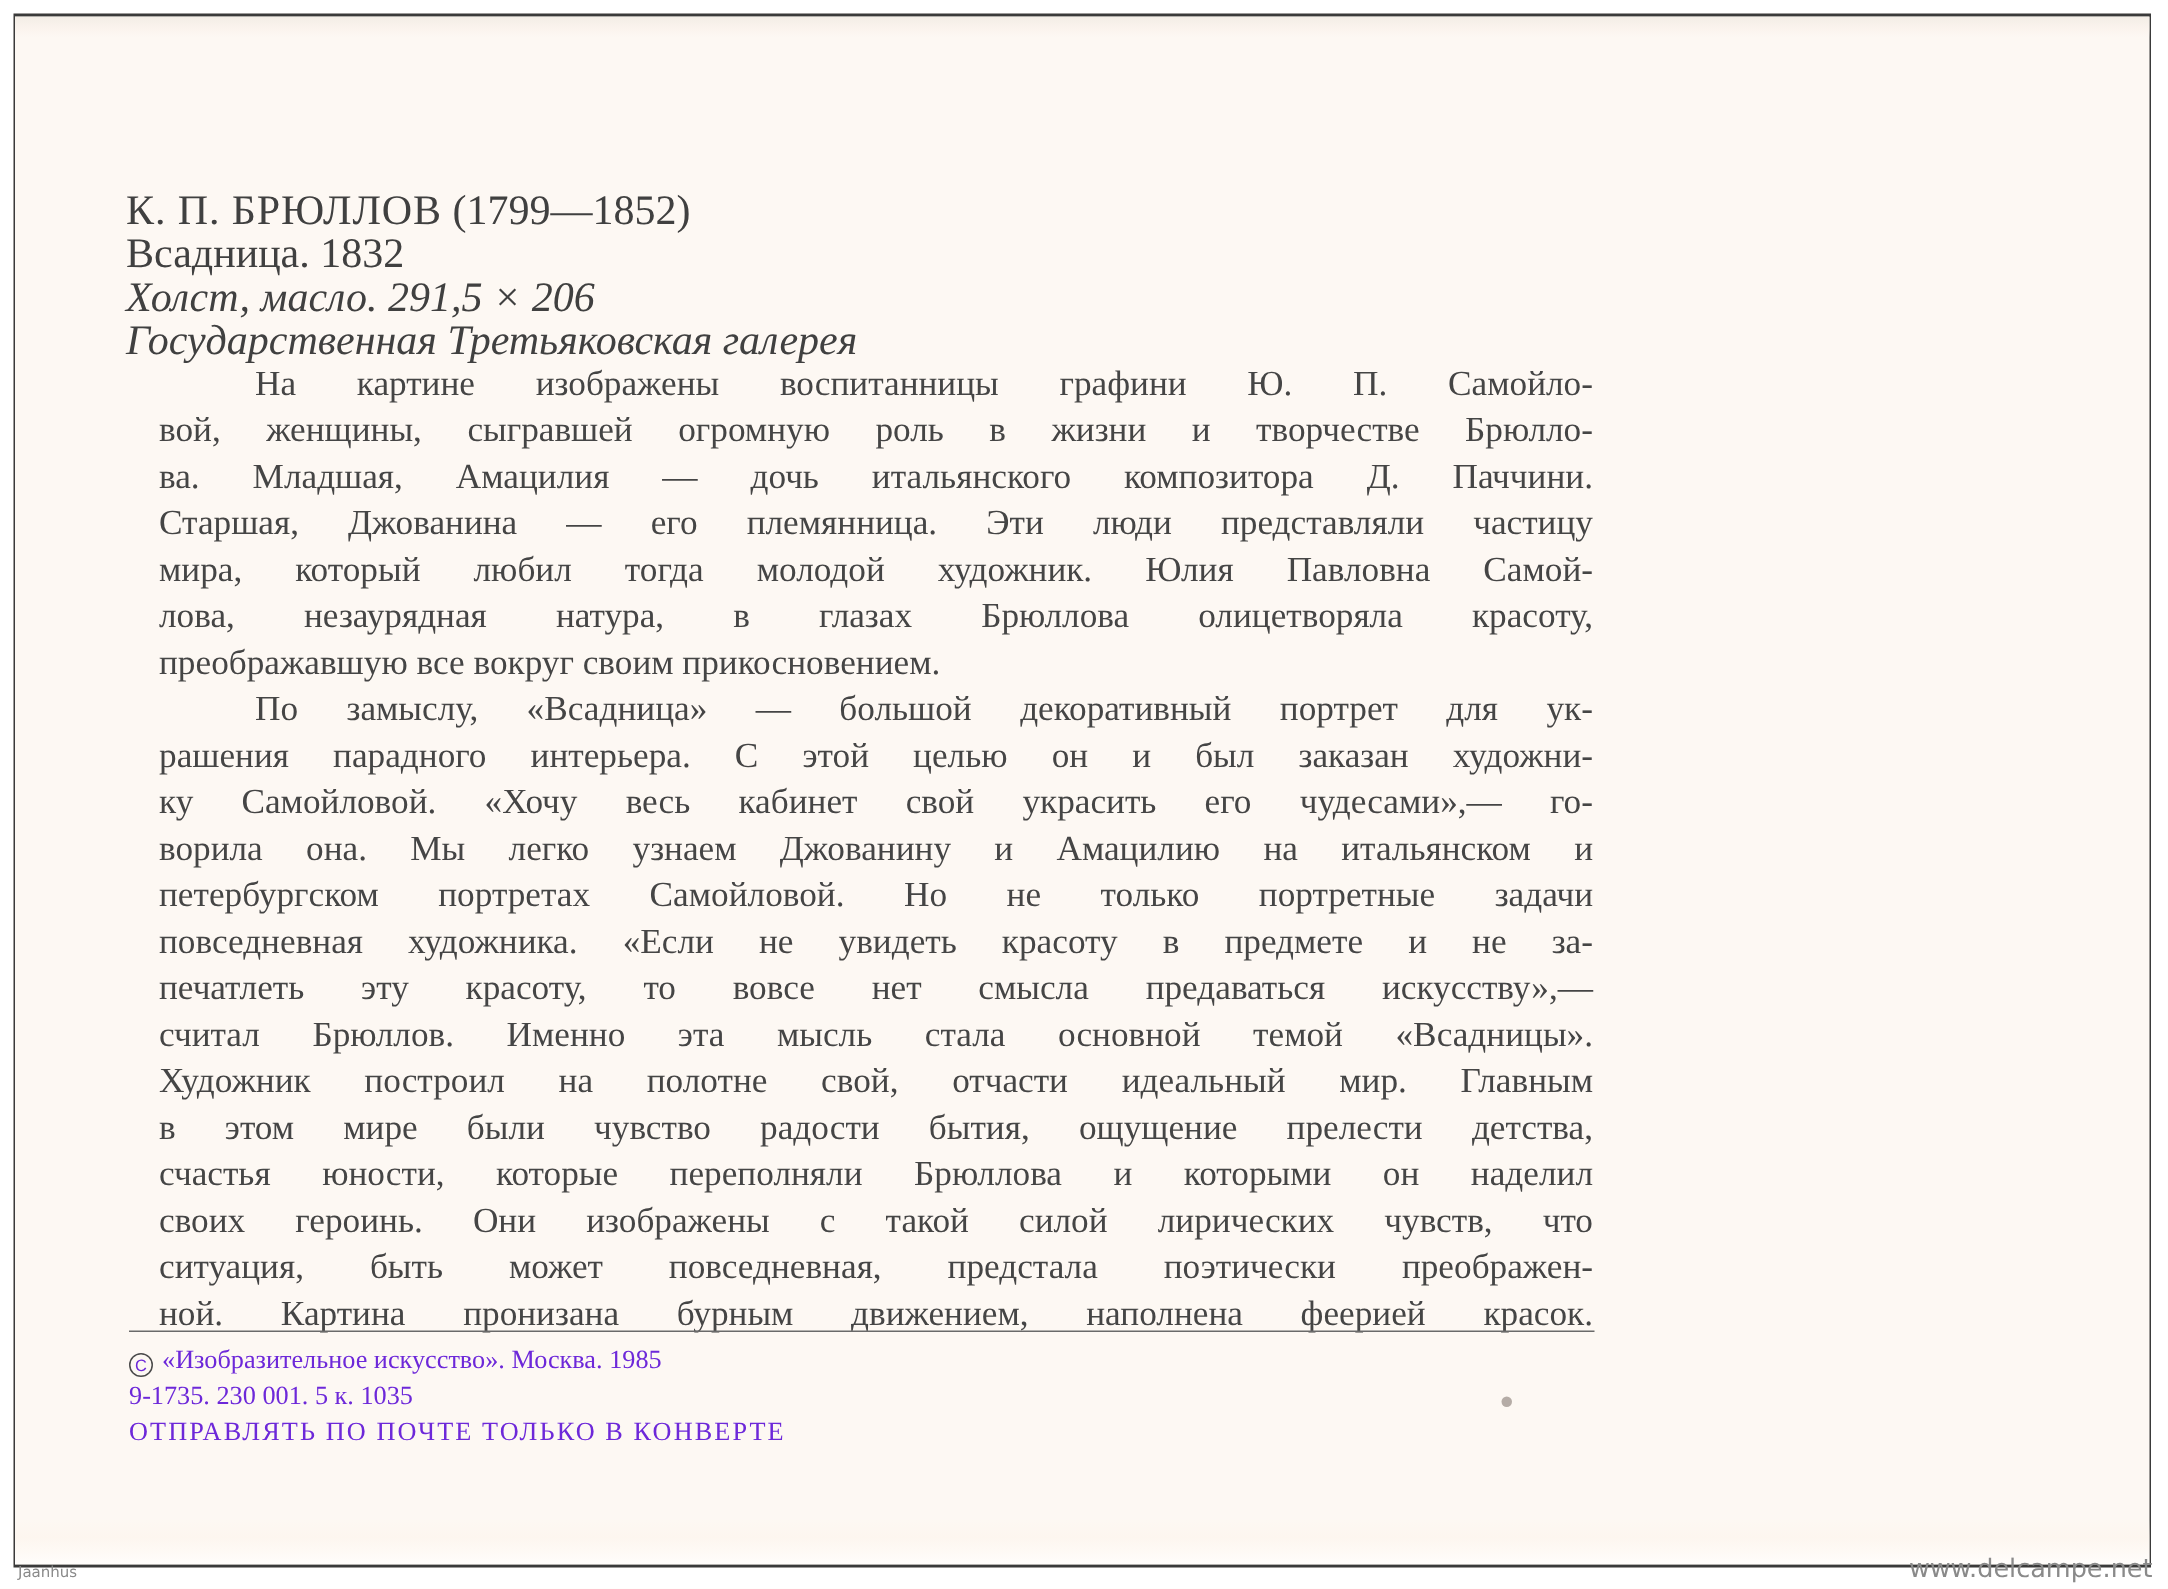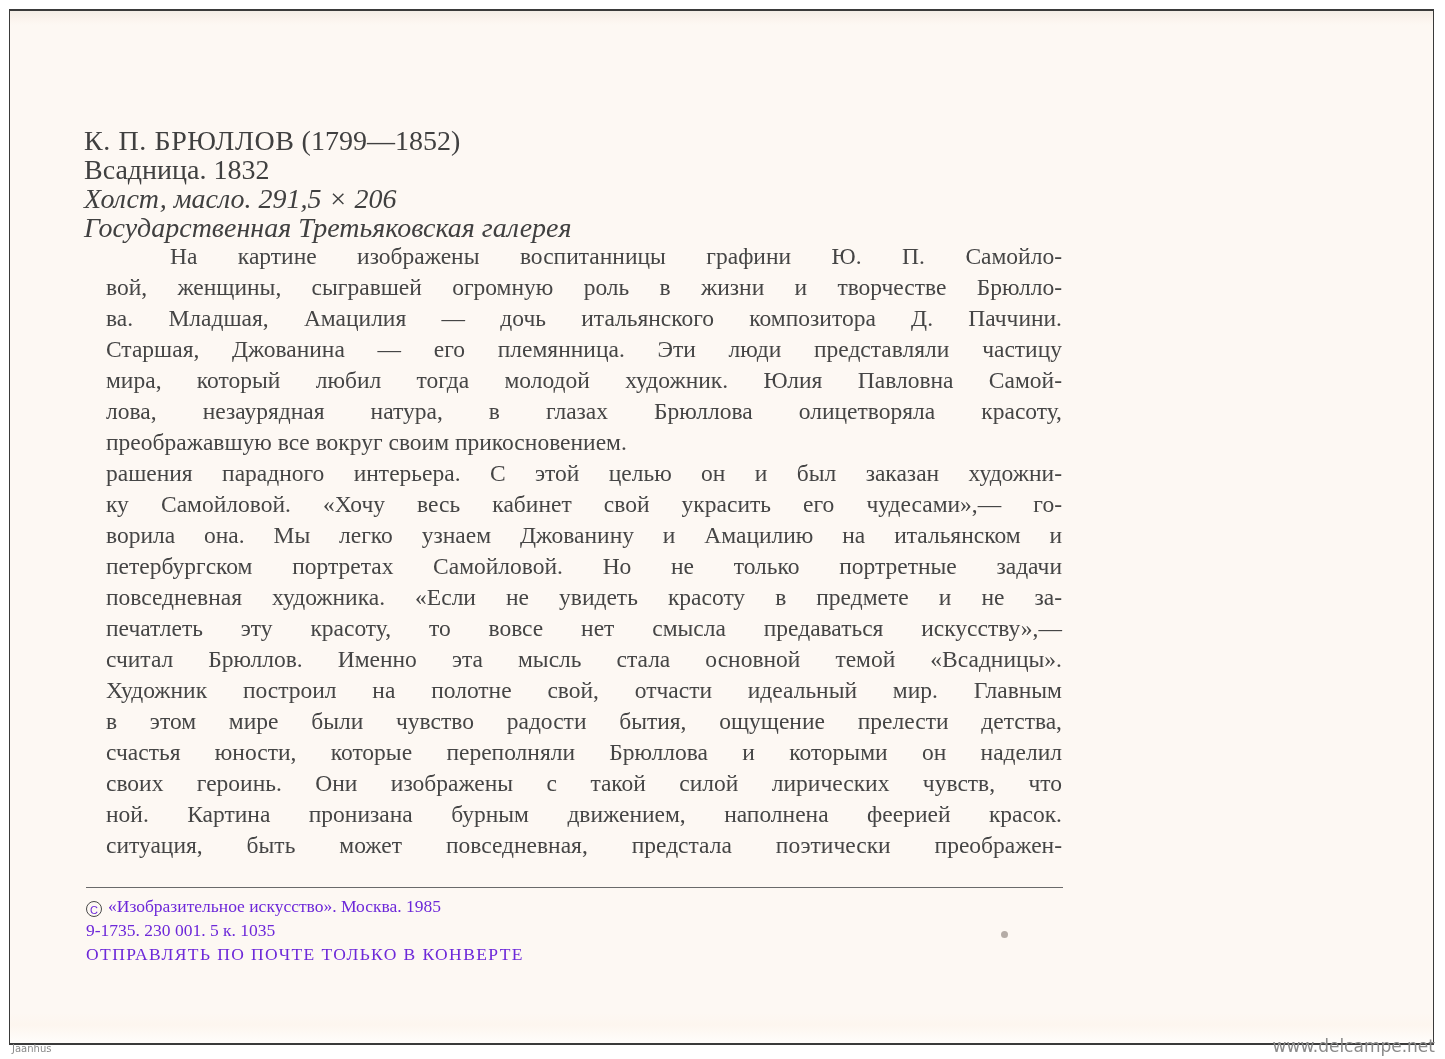--- a/index.html
+++ b/index.html
@@ -163,33 +163,34 @@
 
 
   <div class="body-text">
     <span class="line indent">На картине изображены воспитанницы графини Ю. П. Самойло-</span>
     <span class="line">вой, женщины, сыгравшей огромную роль в жизни и творчестве Брюлло-</span>
     <span class="line">ва. Младшая, Амацилия — дочь итальянского композитора Д. Паччини.</span>
     <span class="line">Старшая, Джованина — его племянница. Эти люди представляли частицу</span>
     <span class="line">мира, который любил тогда молодой художник. Юлия Павловна Самой-</span>
     <span class="line">лова, незаурядная натура, в глазах Брюллова олицетворяла красоту,</span>
     <span class="line last">преображавшую все вокруг своим прикосновением.</span>
+    <span class="line indent">По замыслу, «Всадница» — большой декоративный портрет для ук-</span>
     <span class="line">рашения парадного интерьера. С этой целью он и был заказан художни-</span>
     <span class="line">ку Самойловой. «Хочу весь кабинет свой украсить его чудесами»,— го-</span>
     <span class="line">ворила она. Мы легко узнаем Джованину и Амацилию на итальянском и</span>
     <span class="line">петербургском портретах Самойловой. Но не только портретные задачи</span>
     <span class="line">повседневная художника. «Если не увидеть красоту в предмете и не за-</span>
     <span class="line">печатлеть эту красоту, то вовсе нет смысла предаваться искусству»,—</span>
     <span class="line">считал Брюллов. Именно эта мысль стала основной темой «Всадницы».</span>
     <span class="line">Художник построил на полотне свой, отчасти идеальный мир. Главным</span>
     <span class="line">в этом мире были чувство радости бытия, ощущение прелести детства,</span>
     <span class="line">счастья юности, которые переполняли Брюллова и которыми он наделил</span>
     <span class="line">своих героинь. Они изображены с такой силой лирических чувств, что</span>
+    <span class="line">ситуация, быть может повседневная, предстала поэтически преображен-</span>
     <span class="line">ной. Картина пронизана бурным движением, наполнена феерией красок.</span>
-    <span class="line">ситуация, быть может повседневная, предстала поэтически преображен-</span>
   </div>
 
   <div class="divider"></div>
 
   <div class="footer">
     <div>
       <span class="copyright-mark">C</span><span>«Изобразительное искусство». Москва. 1985</span>
     </div>
     <div>9-1735. 230 001. 5 к. 1035</div>
     <div class="notice">ОТПРАВЛЯТЬ ПО ПОЧТЕ ТОЛЬКО В КОНВЕРТЕ</div>

